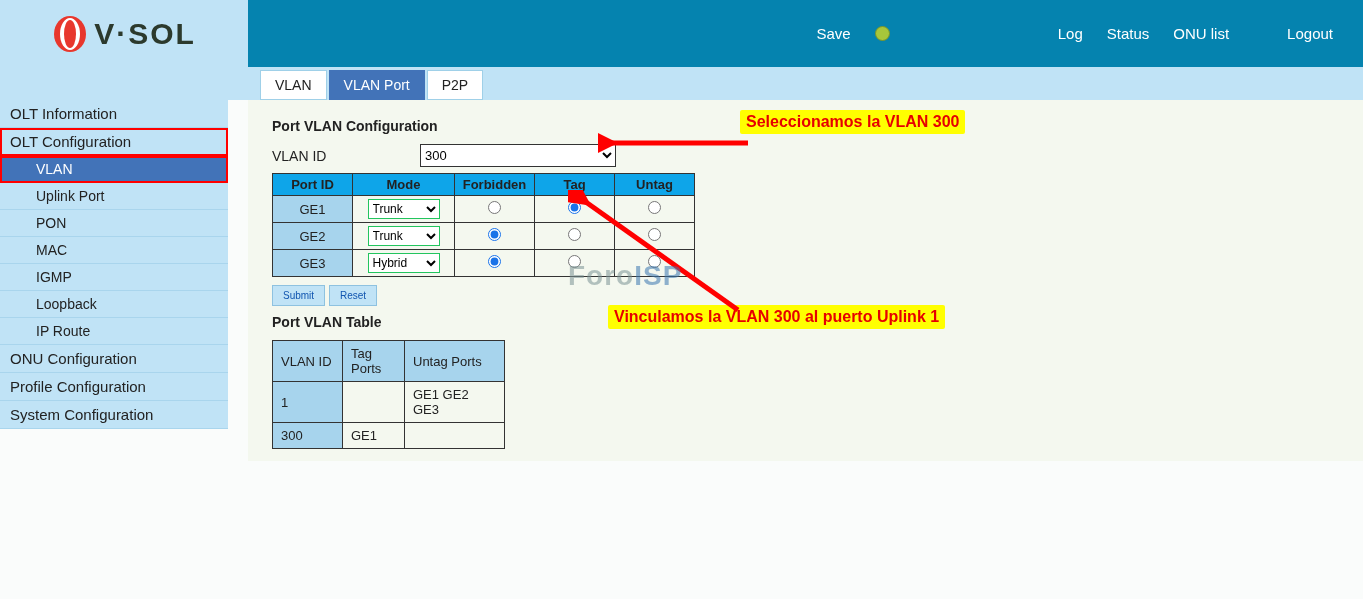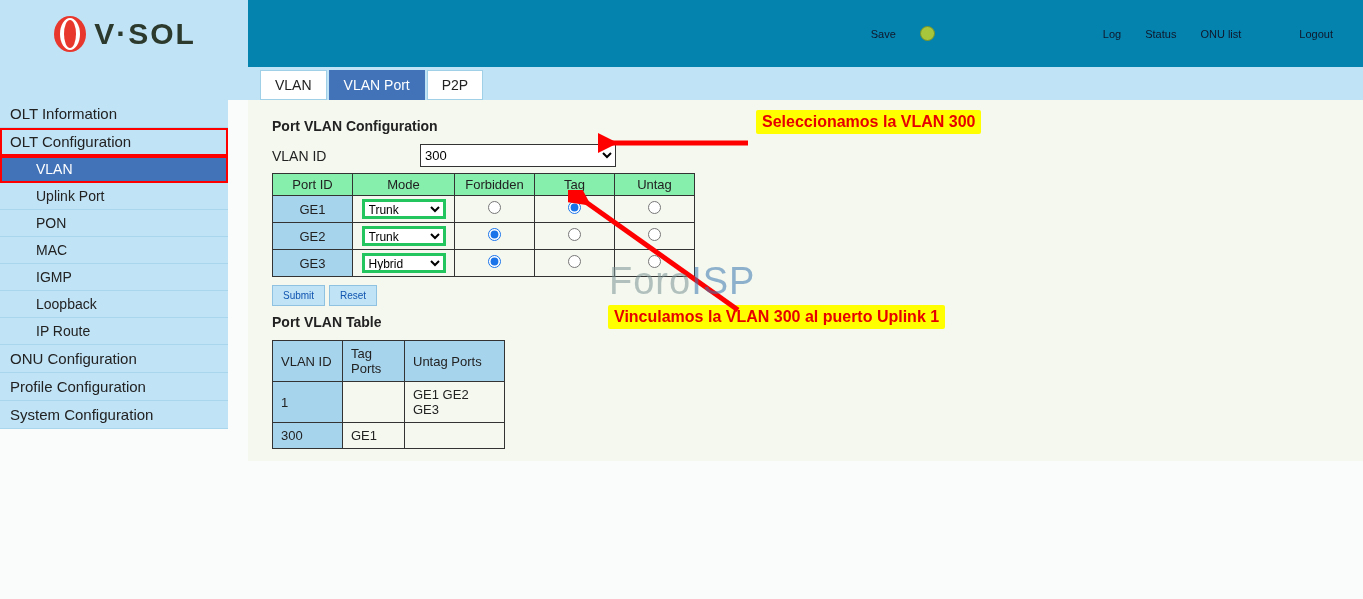--- a/index.html
+++ b/index.html
@@ -1,54 +1,54 @@
 <!DOCTYPE html>
 <html><head>
 <meta charset="utf-8">
 <style>
   * { box-sizing: border-box; margin: 0; padding: 0; }
   body { font-family: Arial, Helvetica, sans-serif; font-size: 14px; color: #222; background: #fafcfb; width: 1363px; }
   .top-bar { display: flex; }
   .logo-box { width: 248px; height: 67px; background: #c0e3f6; display: flex; justify-content: center; }
   .header-bar { flex: 1; height: 67px; background: #0583af; display: flex; align-items: center; justify-content: flex-end; padding-right: 30px; gap: 24px; color: #fff; }
-  .header-bar a { color: #0f172a; text-decoration: none; font-size: 11px; }
+  .header-bar a { color: #ffffff; text-decoration: none; font-size: 15px; }
   .status-dot { width: 15px; height: 15px; border-radius: 50%; background: #a7c63b; border: 1px solid #7a9528; display: inline-block; }
   .second-row { display: flex; }
   .sidebar-wrap { width: 248px; }
   .main-wrap { flex: 1; background: #f4f8ef; }
   .tab-strip { background: #c0e3f6; height: 33px; padding-left: 12px; display: flex; align-items: flex-end; }
   .tab { border: 1px solid #9fd0e8; background: #fff; padding: 6px 14px; font-size: 14px; margin-right: 2px; cursor: pointer; }
   .tab.active { background: #4273b8; color: #fff; border-color: #4273b8; }
   .sidebar { width: 228px; }
   .side-item { background: #c0e3f6; border-bottom: 1px solid #a9d5ed; padding: 5px 10px; font-size: 15px; cursor: pointer; }
   .side-item.sub { padding-left: 36px; font-size: 14px; }
   .side-item.sub.active { background: #4273b8; color: #fff; }
   .side-item.hl { outline: 2px solid #ff0000; outline-offset: -2px; }
   .content { padding: 12px 24px; position: relative; }
   .section-title { font-weight: bold; font-size: 14px; margin: 6px 0 10px 0; }
   .vlan-row { display: flex; align-items: center; gap: 0; margin-bottom: 6px; }
   .vlan-label { width: 148px; font-size: 14px; }
   select.vlan-select { width: 196px; height: 23px; font-size: 13px; border: 1px solid #333; background: #fff; }
-  select.mode-select { width: 84px; height: 20px; font-size: 12px; border: 3px solid #22c55e; background: #fff; }
+  select.mode-select { width: 72px; height: 20px; font-size: 12px; border: 1px solid #22c55e; background: #fff; }
   table.config-table { border-collapse: collapse; margin-top: 2px; }
   table.config-table th, table.config-table td { border: 1px solid #333; font-size: 13px; text-align: center; padding: 3px 4px; }
-  table.config-table th { background: #86efac; font-weight: normal; }
+  table.config-table th { background: #0ea5e9; font-weight: bold; }
   table.config-table td.port-cell { background: #a7d4ed; width: 80px; }
   table.config-table td.mode-cell { width: 102px; }
   table.config-table td.radio-cell { width: 80px; }
   input[type="radio"] { accent-color: #1a73e8; width: 13px; height: 13px; }
   .btn-row { margin-top: 8px; }
   .btn { background: #c0e3f6; border: 1px solid #8ec2e0; color: #1156b0; padding: 4px 10px; font-size: 10px; cursor: pointer; }
   table.vlan-table { border-collapse: collapse; margin-top: 6px; }
   table.vlan-table th, table.vlan-table td { border: 1px solid #333; font-size: 13px; padding: 5px 8px; text-align: left; }
   table.vlan-table th { background: #a7d4ed; font-weight: normal; }
   table.vlan-table td.id-cell { background: #a7d4ed; width: 70px; }
   .annot { position: absolute; background: #ffff00; color: #e60000; font-weight: bold; font-size: 16px; padding: 3px 6px; border-radius: 2px; white-space: nowrap; }
   .arrow-svg { position: absolute; pointer-events: none; }
-  .watermark { position: absolute; color: #8ba6a8; font-size: 38px; font-weight: normal; opacity: 0.55; letter-spacing: 1px; margin-left: 41px; }
+  .watermark { position: absolute; color: #8ba6a8; font-size: 28px; font-weight: bold; opacity: 0.55; letter-spacing: 1px; }
   .logo-text { font-size: 30px; font-weight: bold; color: #2c3a2d; letter-spacing: 2px; display: flex; align-items: center; gap: 6px;}
 </style>
 </head>
 <body>
 
 <div class="top-bar">
   <div class="logo-box">
     <span class="logo-text">
       <svg width="36" height="40" viewBox="0 0 36 40">
         <ellipse cx="18" cy="20" rx="16" ry="18" fill="#e8372d"></ellipse>
@@ -160,21 +160,21 @@
           <td style="width:100px">GE1 GE2 GE3</td>
         </tr>
         <tr>
           <td class="id-cell">300</td>
           <td>GE1</td>
           <td></td>
         </tr>
       </tbody>
         </table>
 
-      <div class="annot" style="top:10px; left:508px;">Seleccionamos la VLAN 300</div>
+      <div class="annot" style="top:10px; left:492px;">Seleccionamos la VLAN 300</div>
       <div class="annot" style="top:205px; left:360px;">Vinculamos la VLAN 300 al puerto Uplink 1</div>
 
       <svg class="arrow-svg" style="top:28px; left:350px;" width="160" height="30">
         <defs>
             <marker id="ah1" markerWidth="10" markerHeight="10" refX="2" refY="5" orient="auto">
               <path d="M10,0 L0,5 L10,10 Z" fill="#ff0000"></path>
             </marker>
           </defs>
         <line x1="150" y1="15" x2="10" y2="15" stroke="#ff0000" stroke-width="5" marker-end="url(#ah1)"></line>
       </svg>

